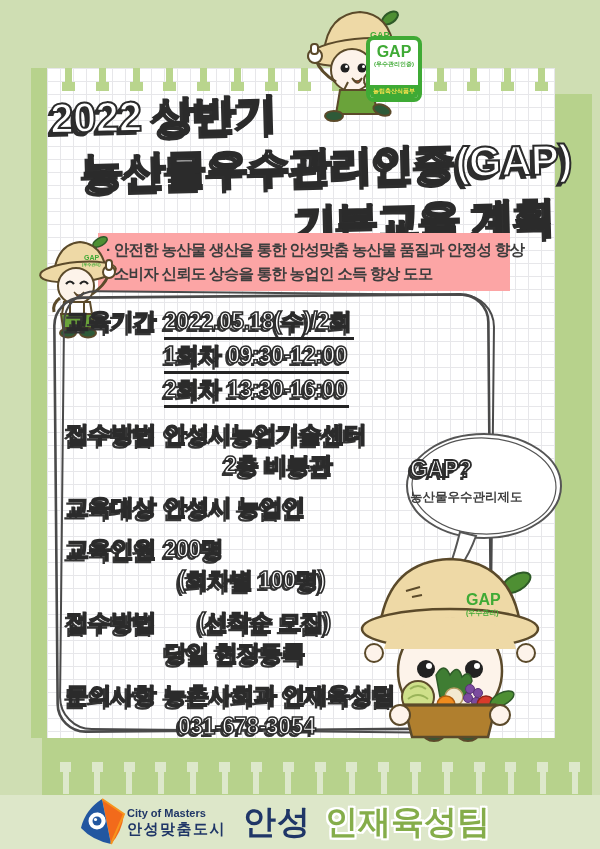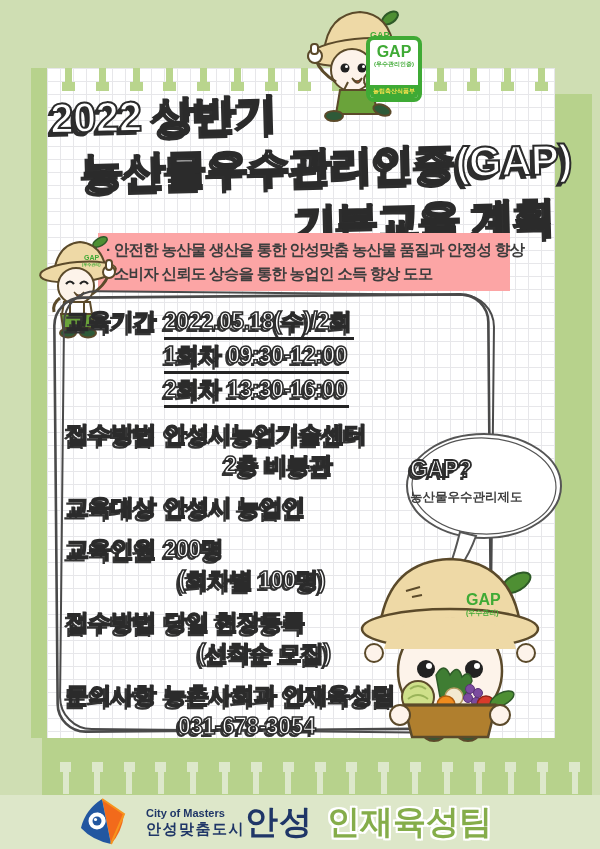--- a/index.html
+++ b/index.html
@@ -63,24 +63,24 @@
     border-radius:8px;box-sizing:border-box;text-align:center;overflow:hidden;}
   .gap-sign .g1{font-size:16px;font-weight:800;color:#3faa35;line-height:18px;margin-top:3px;letter-spacing:0;}
   .gap-sign .g2{font-size:6px;font-weight:bold;color:#3faa35;line-height:7px;}
   .gap-sign .g3{position:absolute;left:0;bottom:0;width:100%;height:13px;background:#3faa35;color:#ffe34d;
     font-size:6px;font-weight:bold;line-height:13px;}
 
   .mascot{position:absolute;}
 
   
   .footer-row{position:absolute;left:78px;top:797px;height:50px;display:flex;align-items:center;}
-  .city-block{margin-left:20px;color:#1f3667;}
+  .city-block{margin-left:1px;color:#1f3667;}
   .city-en{font-size:11px;font-weight:bold;line-height:13px;}
   .city-ko{font-size:15px;font-weight:800;line-height:18px;letter-spacing:1.5px;}
-  .city-name{margin-left:0;font-size:33px;font-weight:900;color:#1f3667;letter-spacing:1px;}
+  .city-name{margin-left:17px;font-size:33px;font-weight:900;color:#1f3667;letter-spacing:1px;}
   .org-name{margin-left:14px;font-size:33px;font-weight:800;color:#85ad4a;letter-spacing:0px;
     text-shadow:-2px -2px 0 #fff,2px -2px 0 #fff,-2px 2px 0 #fff,2px 2px 0 #fff,0 -2px 0 #fff,0 2px 0 #fff,-2px 0 0 #fff,2px 0 0 #fff;}
 </style>
 </head>
 <body>
 
 <div class="stage">
 
   <div class="left-strip"></div>
   <div class="right-strip"></div>
@@ -310,22 +310,22 @@
       <div class="row">
         <span class="label sticker">교육인원</span>
         <div class="vals">
           <div class="vline"><span class="vtext sticker">200명</span></div>
           <div class="vline" style="padding-left: 14px;"><span class="vtext sticker">(회차별 100명)</span></div>
         </div>
       </div>
       <div class="row">
         <span class="label sticker">접수방법</span>
         <div class="vals">
+          <div class="vline" style="padding-left: 34px;"><span class="vtext sticker"><span>(</span><span class="red">선착순</span><span> 모집)</span></span></div>
           <div class="vline"><span class="vtext sticker">당일 현장등록</span></div>
-          <div class="vline" style="padding-left: 34px;"><span class="vtext sticker"><span>(</span><span class="red">선착순</span><span> 모집)</span></span></div>
         </div>
       </div>
       <div class="row">
         <span class="label sticker">문의사항</span>
         <div class="vals">
           <div class="vline"><span class="vtext sticker">농촌사회과 인재육성팀</span></div>
           <div class="vline" style="padding-left: 14px;"><span class="vtext sticker">031-678-3054</span></div>
         </div>
       </div>
     </div>

